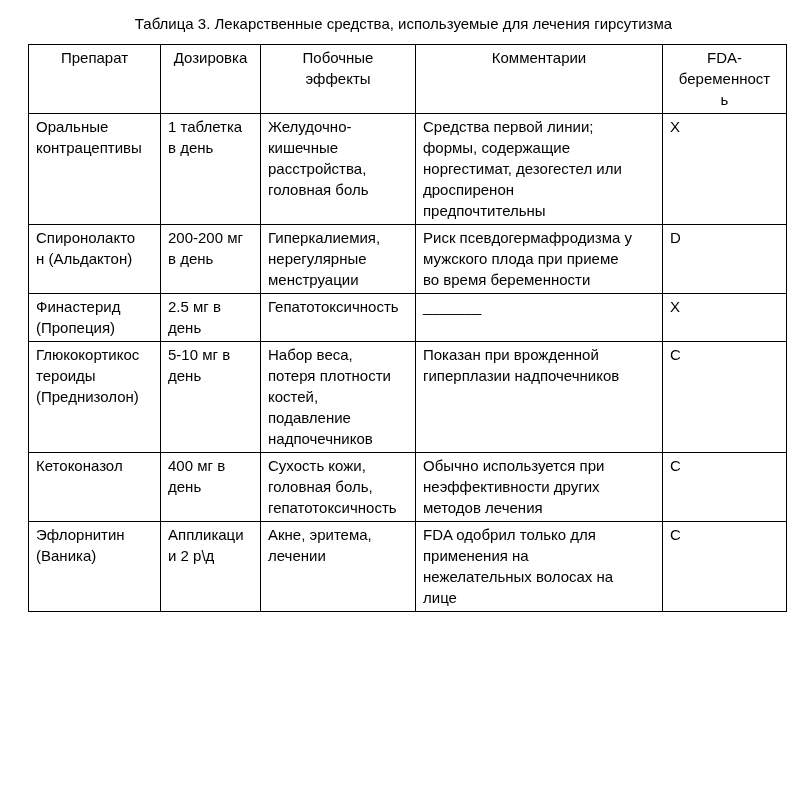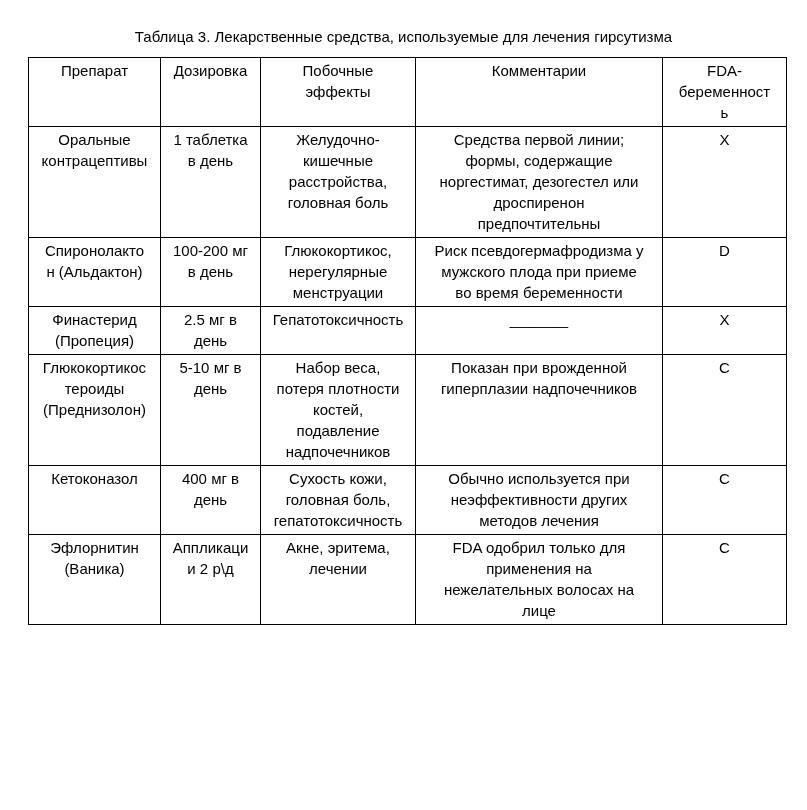--- a/index.html
+++ b/index.html
@@ -8,21 +8,21 @@
     background: #ffffff;
   }
   body {
     width: 807px;
     height: 810px;
     overflow: hidden;
     font-family: "Liberation Sans", sans-serif;
     color: #000000;
   }
   .doc-title {
-    margin-top: 26px;
+    margin-top: 13px;
     text-align: center;
     font-size: 15px;
     line-height: 21px;
     white-space: pre-wrap;
   }
   table.drug-table {
     border-collapse: collapse;
     table-layout: fixed;
     width: 758px;
     margin: 10px 0 0 28px;
@@ -35,21 +35,21 @@
     font-size: 15px;
     line-height: 21px;
     font-weight: normal;
     white-space: pre-wrap;
     overflow-wrap: break-word;
   }
   table.drug-table th {
     text-align: center;
   }
   table.drug-table td {
-    text-align: center;
+    text-align: left;
   }
   col.c-drug   { width: 132px; }
   col.c-dose   { width: 100px; }
   col.c-side   { width: 155px; }
   col.c-comm   { width: 247px; }
   col.c-fda    { width: 124px; }
 </style>
 </head>
 <body>
 
@@ -88,23 +88,23 @@
       <td>Средства первой линии;
 формы, содержащие
 норгестимат, дезогестел или
 дроспиренон
 предпочтительны</td>
       <td>X</td>
     </tr>
     <tr>
       <td>Спиронолакто
 н (Альдактон)</td>
-      <td>100-200 мг
+      <td>200-200 мг
 в день</td>
-      <td>Глюкокортикос,
+      <td>Гиперкалиемия,
 нерегулярные
 менструации</td>
       <td>Риск псевдогермафродизма у
 мужского плода при приеме
 во время беременности</td>
       <td>D</td>
     </tr>
     <tr>
       <td>Финастерид
 (Пропеция)</td>

